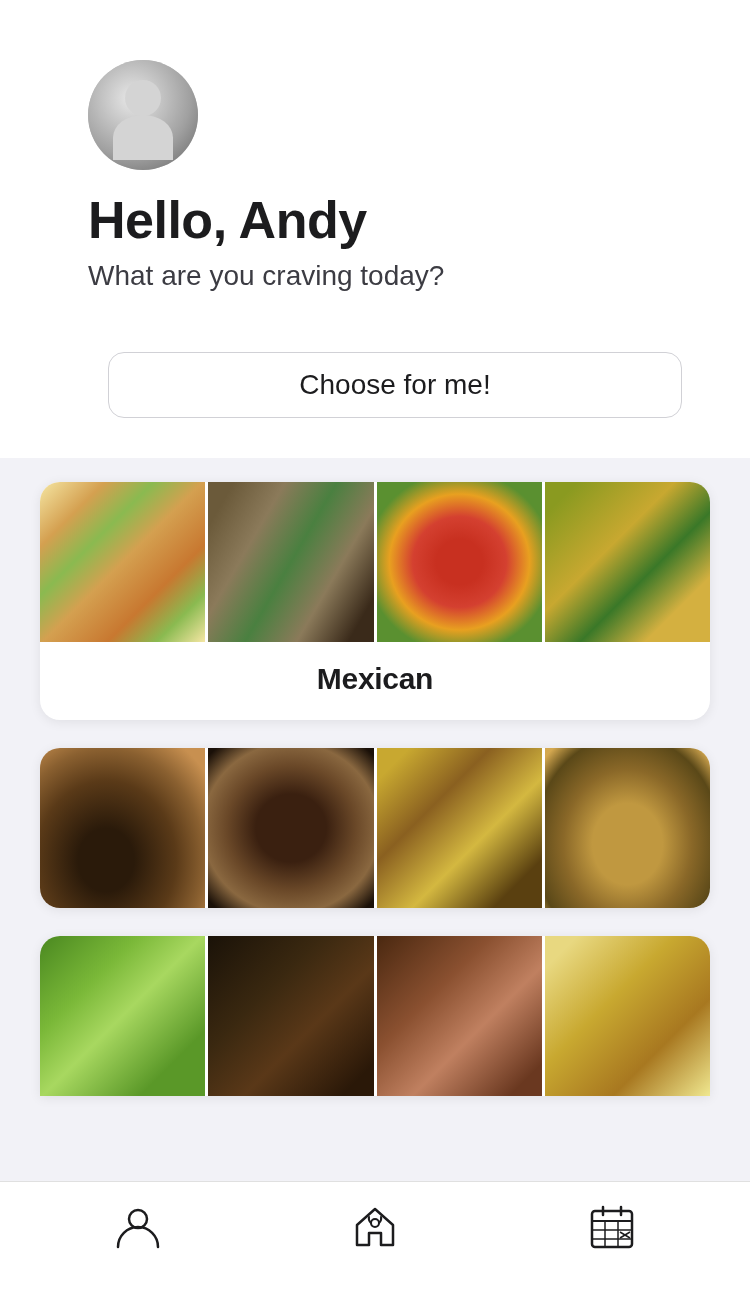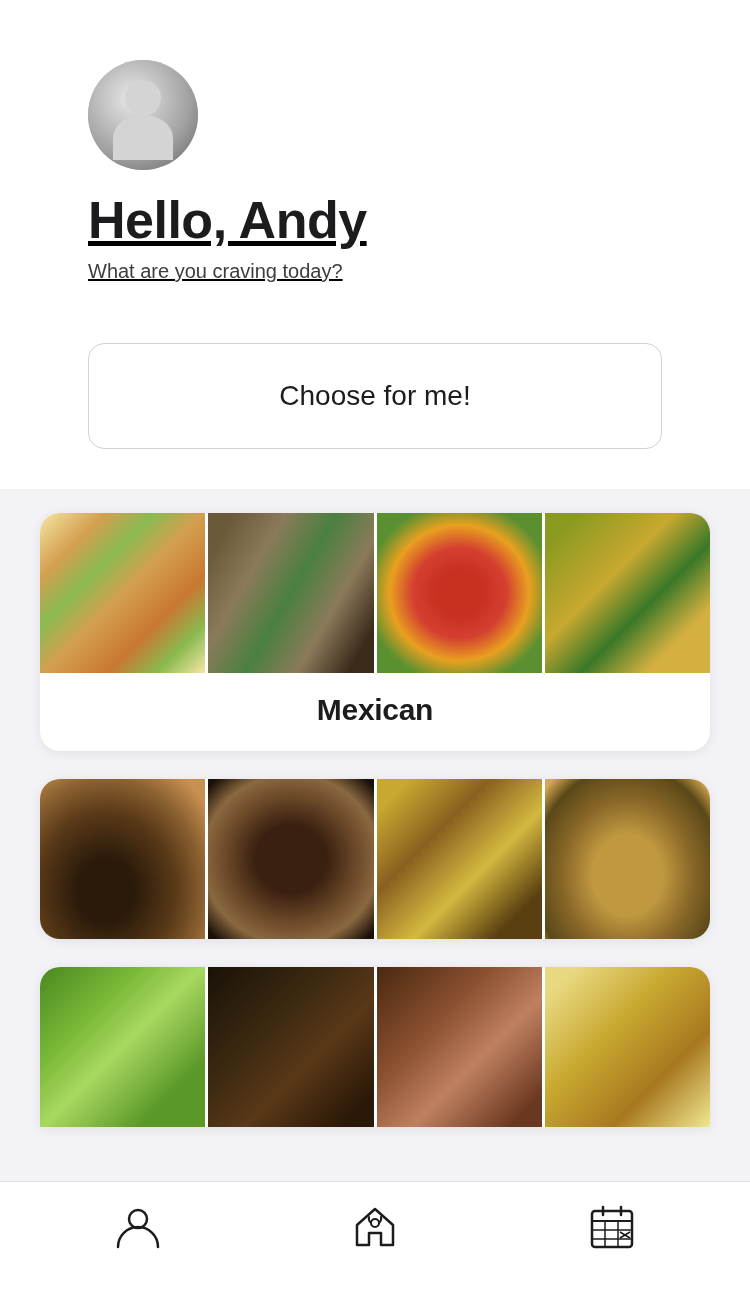--- a/index.html
+++ b/index.html
@@ -10,21 +10,20 @@
       background: #f2f2f7;
       font-family: -apple-system, BlinkMacSystemFont, 'Helvetica Neue', Arial, sans-serif;
       position: relative;
       overflow-x: hidden;
     }
 
     
     .header {
       background: #ffffff;
       padding: 60px 88px 40px 88px;
-      text-decoration: underline;
     }
     .avatar {
       width: 110px;
       height: 110px;
       border-radius: 50%;
       overflow: hidden;
       margin-bottom: 20px;
       background: #c0c0c0;
     }
     .avatar-img {
@@ -57,42 +56,43 @@
       border-radius: 50% 50% 0 0;
     }
     .greeting-title {
       font-size: 52px;
       font-weight: 700;
       color: #1c1c1e;
       margin-bottom: 10px;
       letter-spacing: -0.5px;
     }
     .greeting-subtitle {
-      font-size: 20px;
+      font-size: 28px;
       font-weight: 400;
       color: #3c3c43;
     }
 
     
     .choose-btn-wrapper {
       background: #ffffff;
       padding: 20px 88px 40px 88px;
     }
     .choose-btn {
       width: 100%;
-      padding: 36px 20px;
+      padding: 16px 20px;
       border: 1.5px solid #d1d1d6;
       border-radius: 16px;
       background: #ffffff;
       font-size: 28px;
       font-weight: 500;
       color: #1c1c1e;
       cursor: pointer;
       text-align: center;
       letter-spacing: 0;
+      margin-left: 20px;
     }
 
     
     .cards-area {
       padding: 24px 40px;
       background: #f2f2f7;
       display: flex;
       flex-direction: column;
       gap: 28px;
     }

